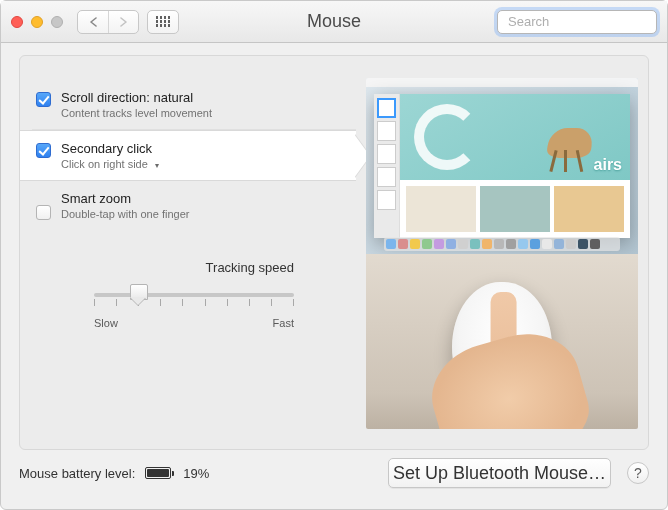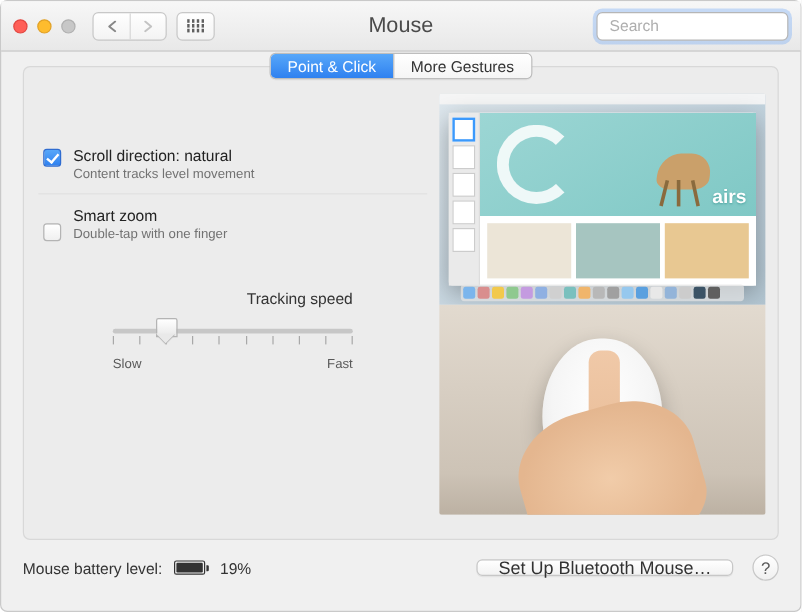--- a/index.html
+++ b/index.html
@@ -114,21 +114,21 @@
 .card-body { display: flex; height: calc(100% - 10px); }
 
 
 .options { flex: 0 0 336px; padding: 0 0 10px 12px; display: flex; flex-direction: column; }
 .opt {
   display: flex; gap: 10px; padding: 10px 10px 10px 4px;
   border-bottom: 1px solid #e0e0e0;
   align-items: flex-start;
   position: relative;
 }
-.opt:first-child { padding-top: 4px; margin-top: 32px; }
+.opt:first-child { padding-top: 4px; }
 .opt.selected {
   background: #fff;
   border-top: 1px solid #d9d9d9;
   border-bottom: 1px solid #d9d9d9;
   margin-left: -12px; padding-left: 16px;
 }
 .opt.selected::after {
   content: ""; position: absolute; right: -14px; top: 50%;
   transform: translateY(-50%);
   width: 0; height: 0;
@@ -285,23 +285,23 @@
   gap: 8px;
 }
 .batt-label { font-size: 13px; color: #333; }
 .batt-icon { position: relative; width: 26px; height: 12px; border: 1.3px solid #333; border-radius: 2px; margin: 0 4px 0 2px; }
 .batt-icon::after { content:""; position:absolute; right:-4px; top:3px; width:2.5px; height:5px; background:#333; border-radius:0 1px 1px 0; }
 .batt-fill { position:absolute; left:1px; top:1px; bottom:1px; background:#333; border-radius:1px; }
 .push-btn {
   background: linear-gradient(#fff,#f2f2f2);
   border: 1px solid #c7c7c7;
   border-radius: 5px;
-  height: 14px;
-  padding: 0 17px;
-  font-size: 15px;
+  height: 30px;
+  padding: 0 4px;
+  font-size: 18px;
   display: flex; align-items: center;
   box-shadow: 0 1px 0 rgba(0,0,0,.05);
 }
 .help-btn {
   width: 22px; height: 22px; border-radius: 50%;
   background: linear-gradient(#fff,#f0f0f0);
   border: 1px solid #c7c7c7;
   display: flex; align-items: center; justify-content: center;
   color: #5a5a5a; font-size: 14px;
   margin-left: 8px;
@@ -350,37 +350,43 @@
     <div class="search-wrap">
       <svg class="mag" viewBox="0 0 14 14">
           <circle cx="6" cy="6" r="4.2" fill="none" stroke="#9a9a9a" stroke-width="1.4"></circle>
           <line x1="9.2" y1="9.2" x2="12.5" y2="12.5" stroke="#9a9a9a" stroke-width="1.4" stroke-linecap="round"></line>
         </svg>
       <input type="text" placeholder="Search" style="">
     </div>
   </div>
 
   <div class="card">
-    <div class="segmented">
-      <div class="seg-btn active">Point &amp; Click</div>
-      <div class="seg-btn">More Gestures</div>
-    </div>
 
     <div class="card-body">
 
       <div class="options">
 
         <div class="opt">
           <input type="checkbox" class="chk" checked="" style="">
           <div>
             <div class="opt-title">Scroll direction: natural</div>
             <div class="opt-sub">Content tracks level movement</div>
           </div>
         </div>
 
+        <div class="opt selected">
+          <input type="checkbox" class="chk" checked="" style="">
+          <div>
+            <div class="opt-title">Secondary click</div>
+            <div class="opt-sub">
+              <span>Click on right side</span>
+              <span class="dd-caret">▾</span>
+            </div>
+          </div>
+        </div>
 
         <div class="opt" style="border-bottom:none;align-items:flex-end;">
           <input type="checkbox" class="chk" style="">
           <div>
             <div class="opt-title">Smart zoom</div>
             <div class="opt-sub">Double-tap with one finger</div>
           </div>
         </div>
 
         <div class="tracking">

